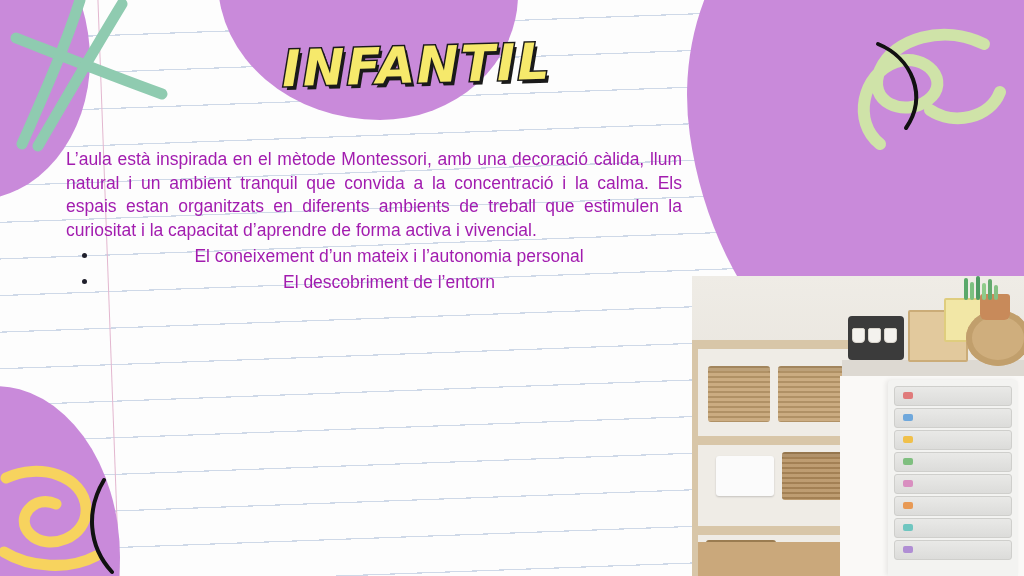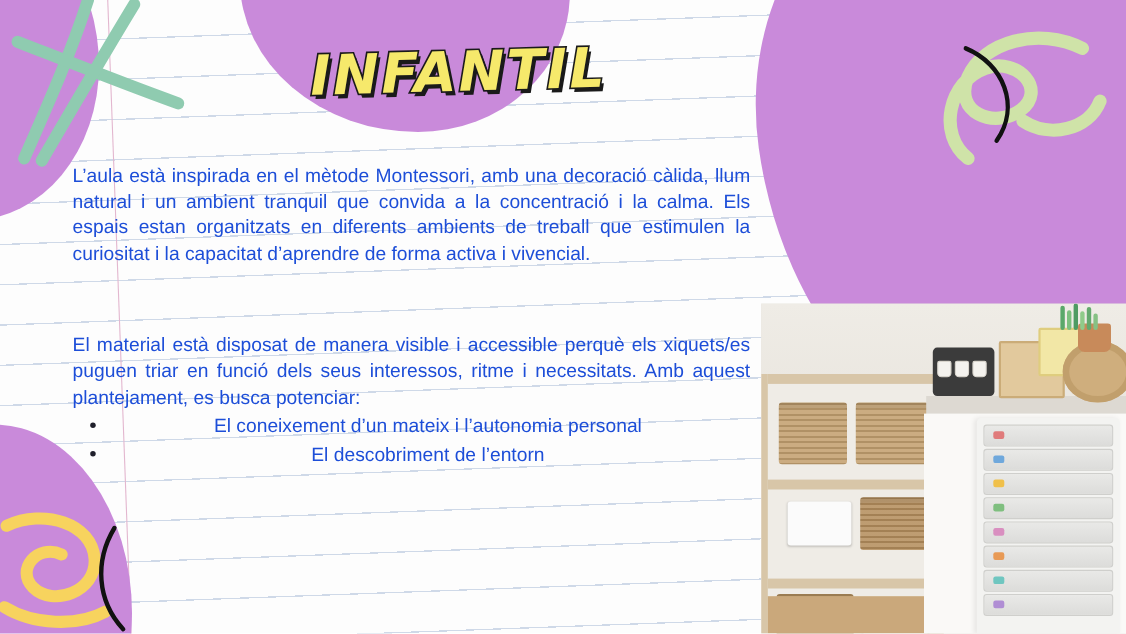--- a/index.html
+++ b/index.html
@@ -121,21 +121,21 @@
     white-space: nowrap;
     text-shadow: 3px 4px 0 #1a1a1a;
   }
 
   
   .body-col {
     position: absolute;
     left: 66px;
     top: 148px;
     width: 616px;
-    color: #1d4ed8;
+    color: #a21caf;
     font-size: 17.5px;
     line-height: 23.6px;
   }
   .para {
     text-align: justify;
     margin: 0;
   }
   .para.second {
     margin-top: 60px;
   }
@@ -376,21 +376,20 @@
   <svg class="doodle doodle-black-curve-left" width="80" height="100" viewBox="0 0 80 100">
     <path d="M26 4 C 8 34, 10 70, 34 96" stroke="#111" stroke-width="4" fill="none" stroke-linecap="round"></path>
   </svg>
 
   <div class="title-wrap">
     <div class="title">INFANTIL</div>
   </div>
 
   <div class="body-col">
     <p class="para">L’aula està inspirada en el mètode Montessori, amb una decoració càlida, llum natural i un ambient tranquil que convida a la concentració i la calma. Els espais estan organitzats en diferents ambients de treball que estimulen la curiositat i la capacitat d’aprendre de forma activa i vivencial.</p>
-    <p class="para second">El material està disposat de manera visible i accessible perquè els xiquets/es puguen triar en funció dels seus interessos, ritme i necessitats. Amb aquest plantejament, es busca potenciar:</p>
     <ul class="bullets">
       <li>El coneixement d’un mateix i l’autonomia personal</li>
       <li>El descobriment de l’entorn</li>
     </ul>
   </div>
 
   <div class="photo">
     <div class="wall"></div>
 
     <div class="shelf-unit">

